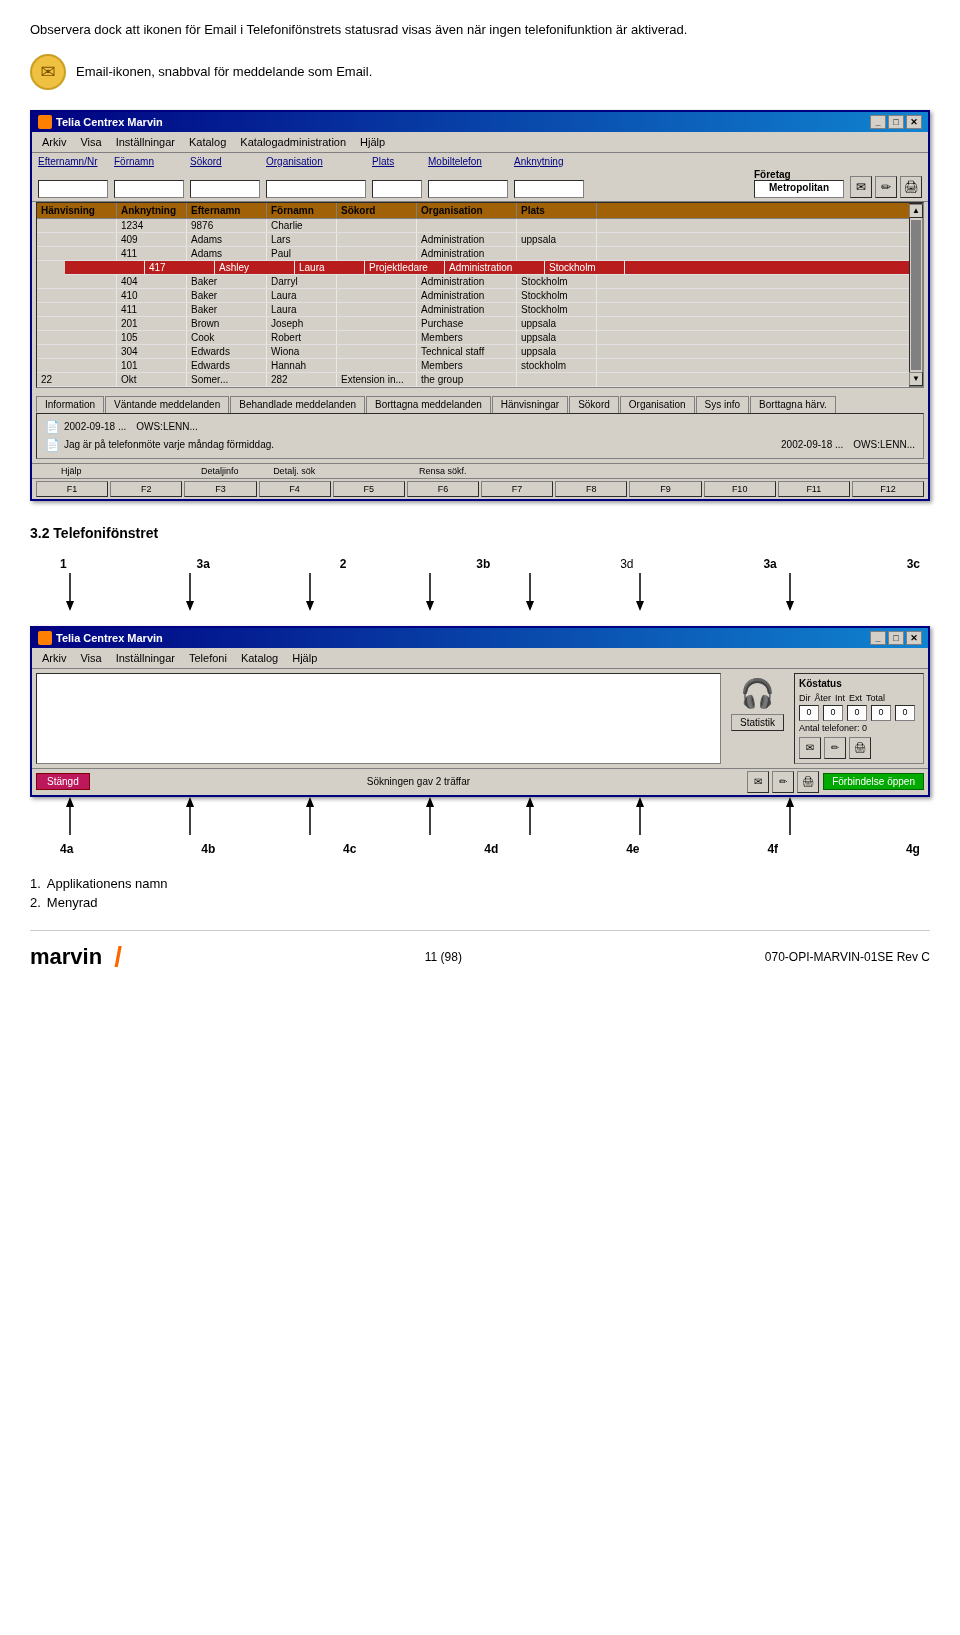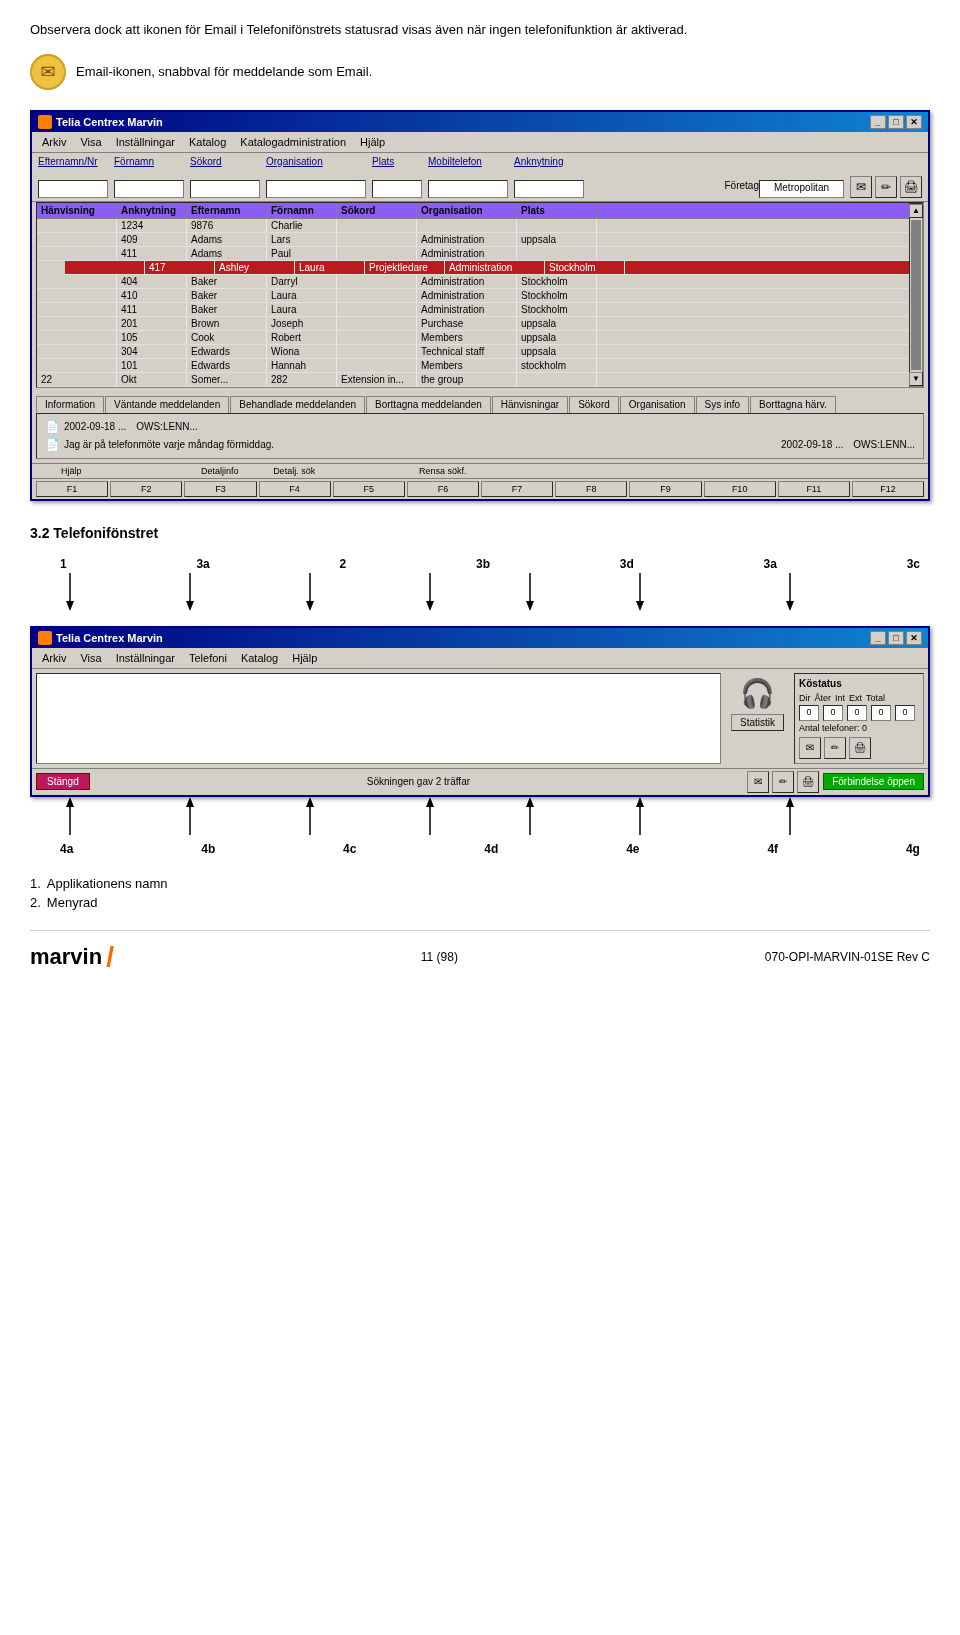--- a/index.html
+++ b/index.html
@@ -126,21 +126,21 @@
       border: 1px outset #808080;
       display: flex;
       align-items: center;
       justify-content: center;
       cursor: pointer;
       font-size: 12px;
     }
 
     .win-table-header {
       display: flex;
-      background: #8b5cf6;
+      background: #a16207;
       border-bottom: 1px solid #808080;
     }
 
     .win-col-header {
       padding: 2px 4px;
       font-size: 10px;
       border-right: 1px solid #808080;
       font-weight: bold;
       flex-shrink: 0;
     }
@@ -383,21 +383,21 @@
       justify-content: space-between;
       align-items: center;
       margin-top: 20px;
       padding: 10px 0;
       border-top: 1px solid #ccc;
     }
 
     .footer-logo {
       display: flex;
       align-items: center;
-      gap: 4px;
+      gap: 12px;
     }
 
     .logo-text {
       font-size: 22px;
       font-weight: bold;
       color: #000;
       font-family: Arial, sans-serif;
     }
 
     .logo-slash {
@@ -576,21 +576,21 @@
         <input type="text" class="plats-input" style="">
       </div>
       <div class="win-field-col">
         <label>Mobiltelefon</label>
         <input type="text" class="mobil-input" style="">
       </div>
       <div class="win-field-col">
         <label>Anknytning</label>
         <input type="text" class="ankn-input" style="">
       </div>
-      <div style="display:flex;flex-direction:row;margin-left:auto;">
+      <div style="display:flex;flex-direction:column;margin-left:auto;font-weight:bold;">
         <span style="font-size:10px;">Företag</span>
         <div class="win-company-box">Metropolitan</div>
       </div>
       <div class="win-toolbar-icons">
         <div class="win-icon-btn">✉</div>
         <div class="win-icon-btn">✏</div>
         <div class="win-icon-btn">🖨</div>
       </div>
     </div>
 
@@ -798,21 +798,21 @@
   <div class="section-heading">3.2  Telefonifönstret</div>
 
   
   <div class="diagram-section">
     
     <div style="display:flex; justify-content:space-between; padding:0 10px 0 30px; margin-bottom:2px;">
       <span style="font-size:12px;font-weight:bold;">1</span>
       <span style="font-size:12px;font-weight:bold;">3a</span>
       <span style="font-size:12px;font-weight:bold;">2</span>
       <span style="font-size:12px;font-weight:bold;">3b</span>
-      <span style="font-size:12px;font-weight:bold;">3d</span>
+      <span style="font-size:12px;font-weight:normal;">3d</span>
       <span style="font-size:12px;font-weight:bold;">3a</span>
       <span style="font-size:12px;font-weight:bold;">3c</span>
     </div>
     
     <svg width="900" height="40" style="margin-left:10px;">
 
       <line x1="30" y1="0" x2="30" y2="30" stroke="#000" stroke-width="1.5"></line>
       <polygon points="30,38 26,28 34,28" fill="#000"></polygon>
       <line x1="150" y1="0" x2="150" y2="30" stroke="#000" stroke-width="1.5"></line>
       <polygon points="150,38 146,28 154,28" fill="#000"></polygon>

